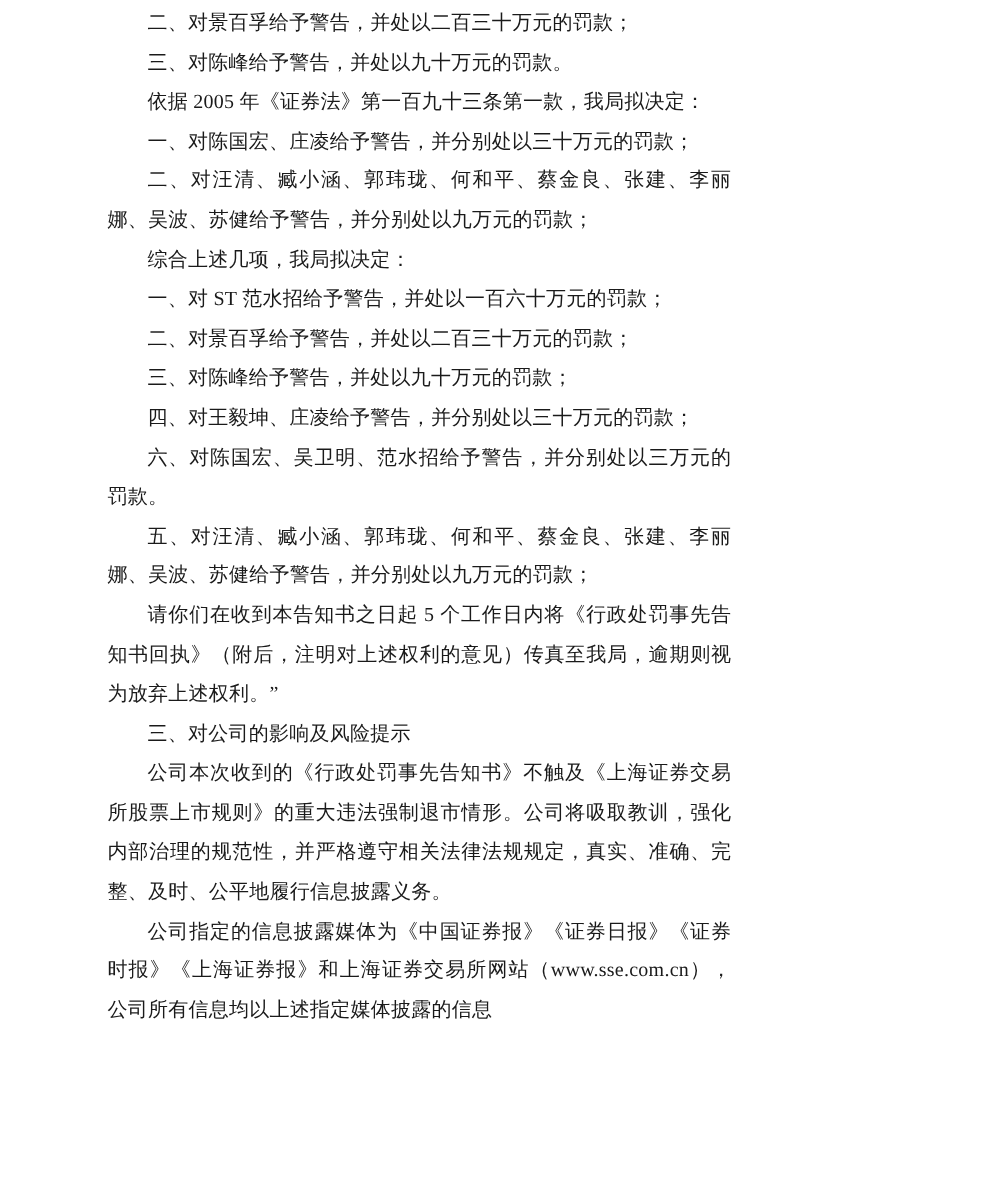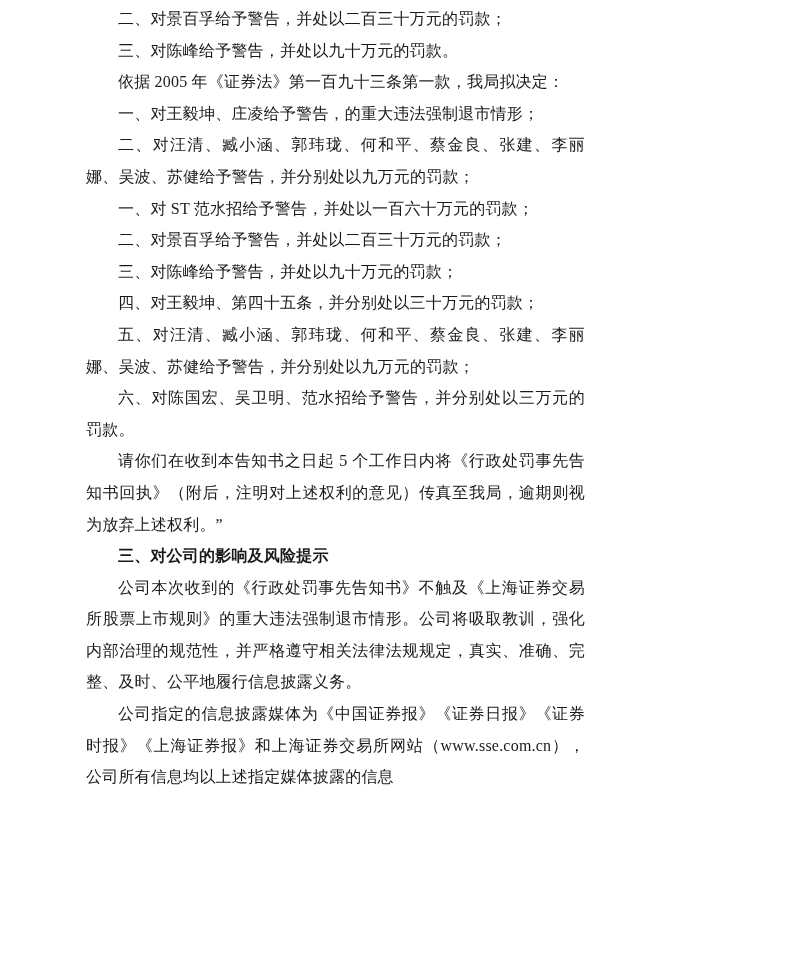--- a/index.html
+++ b/index.html
@@ -20,35 +20,36 @@
   }
   .page p {
     margin: 0;
     font-size: 16px;
     line-height: 31.6px;
     text-align: justify;
     text-indent: 2em;
     letter-spacing: 0.2px;
   }
   .page p.heading {
-    font-weight: 700;
+    font-weight: 400;
   }
 </style>
 </head>
 <body>
 
 <div class="page">
   <p>二、对景百孚给予警告，并处以二百三十万元的罚款；</p>
   <p>三、对陈峰给予警告，并处以九十万元的罚款。</p>
   <p>依据 2005 年《证券法》第一百九十三条第一款，我局拟决定：</p>
-  <p>一、对王毅坤、庄凌给予警告，的重大违法强制退市情形；</p>
+  <p>一、对陈国宏、庄凌给予警告，并分别处以三十万元的罚款；</p>
   <p>二、对汪清、臧小涵、郭玮珑、何和平、蔡金良、张建、李丽娜、吴波、苏健给予警告，并分别处以九万元的罚款；</p>
+  <p>综合上述几项，我局拟决定：</p>
   <p>一、对 ST 范水招给予警告，并处以一百六十万元的罚款；</p>
   <p>二、对景百孚给予警告，并处以二百三十万元的罚款；</p>
   <p>三、对陈峰给予警告，并处以九十万元的罚款；</p>
-  <p>四、对王毅坤、第四十五条，并分别处以三十万元的罚款；</p>
+  <p>四、对王毅坤、庄凌给予警告，并分别处以三十万元的罚款；</p>
+  <p>六、对陈国宏、吴卫明、范水招给予警告，并分别处以三万元的罚款。</p>
   <p>五、对汪清、臧小涵、郭玮珑、何和平、蔡金良、张建、李丽娜、吴波、苏健给予警告，并分别处以九万元的罚款；</p>
-  <p>六、对陈国宏、吴卫明、范水招给予警告，并分别处以三万元的罚款。</p>
   <p>请你们在收到本告知书之日起 5 个工作日内将《行政处罚事先告知书回执》（附后，注明对上述权利的意见）传真至我局，逾期则视为放弃上述权利。”</p>
   <p class="heading">三、对公司的影响及风险提示</p>
   <p>公司本次收到的《行政处罚事先告知书》不触及《上海证券交易所股票上市规则》的重大违法强制退市情形。公司将吸取教训，强化内部治理的规范性，并严格遵守相关法律法规规定，真实、准确、完整、及时、公平地履行信息披露义务。</p>
   <p>公司指定的信息披露媒体为《中国证券报》《证券日报》《证券时报》《上海证券报》和上海证券交易所网站（www.sse.com.cn），公司所有信息均以上述指定媒体披露的信息</p>
 </div>
 
 </body></html>

